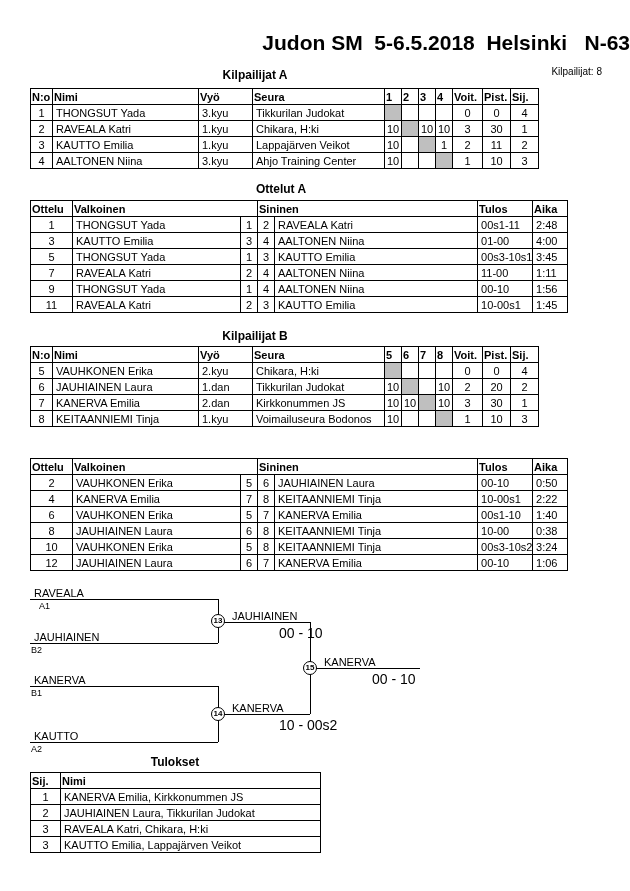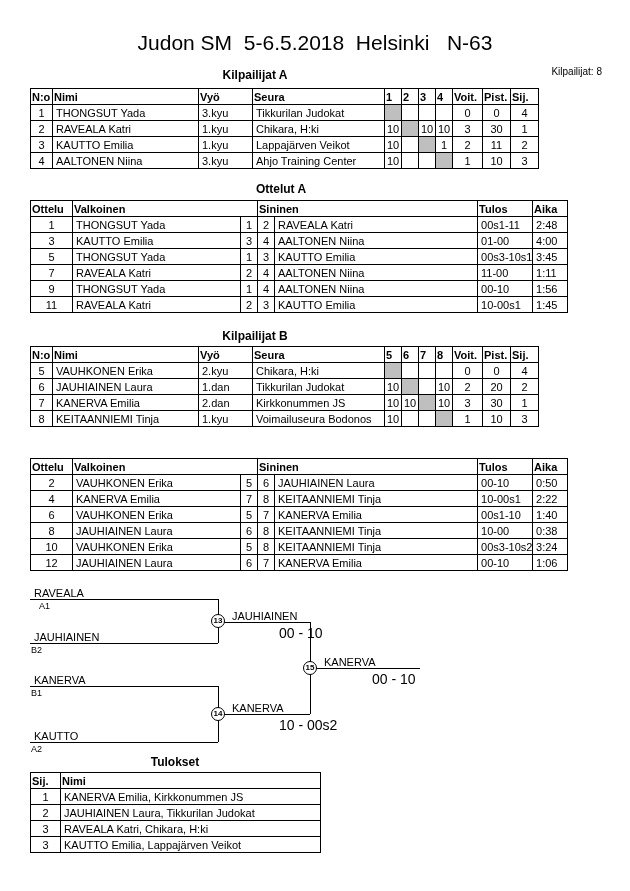--- a/index.html
+++ b/index.html
@@ -1,21 +1,21 @@
 <!DOCTYPE html>
 <html><head>
 <meta charset="utf-8">
 <style>
   * { margin:0; padding:0; box-sizing:border-box; }
   html,body { background:#fff; }
   body { font-family:"Liberation Sans", sans-serif; color:#000; }
   .page { position:relative; width:630px; height:891px; background:#fff; overflow:hidden; }
 
-  .title { position:absolute; top:31px; left:0; width:630px; text-align:center;
-           font-size:21px; font-weight:normal; white-space:pre; }
+  .title { position:absolute; top:31px; left:0; width:630px; text-align:right;
+           font-size:21px; font-weight:bold; white-space:pre; }
   .note { position:absolute; top:66px; right:28px; font-size:10px; }
 
   .heading { position:absolute; font-size:12px; font-weight:bold; text-align:center; }
   .h-pool-a    { left:30px; top:68px;  width:450px; }
   .h-matches-a { left:30px; top:182px; width:502px; }
   .h-pool-b    { left:30px; top:329px; width:450px; }
   .h-matches-b { left:30px; top:441px; width:502px;margin-top:23px; }
   .h-results   { left:30px; top:755px; width:290px; }
 
   table { position:absolute; left:30px; border-collapse:collapse; table-layout:fixed;

